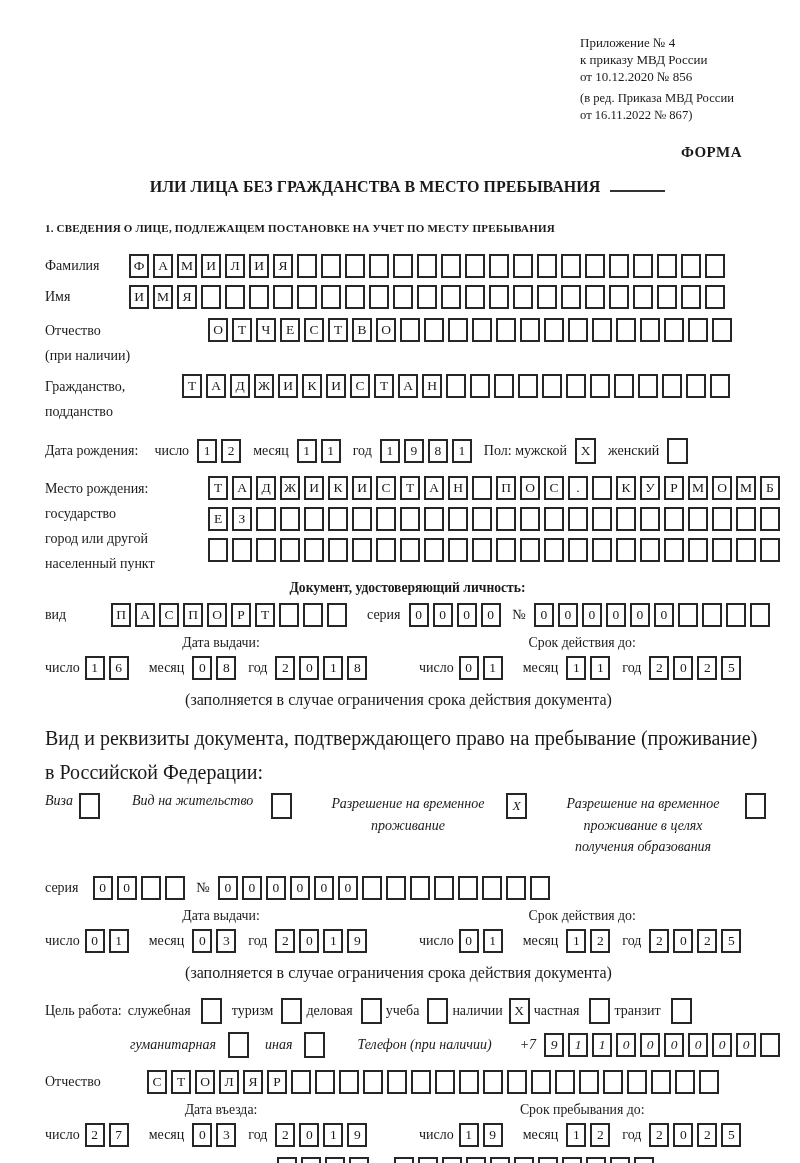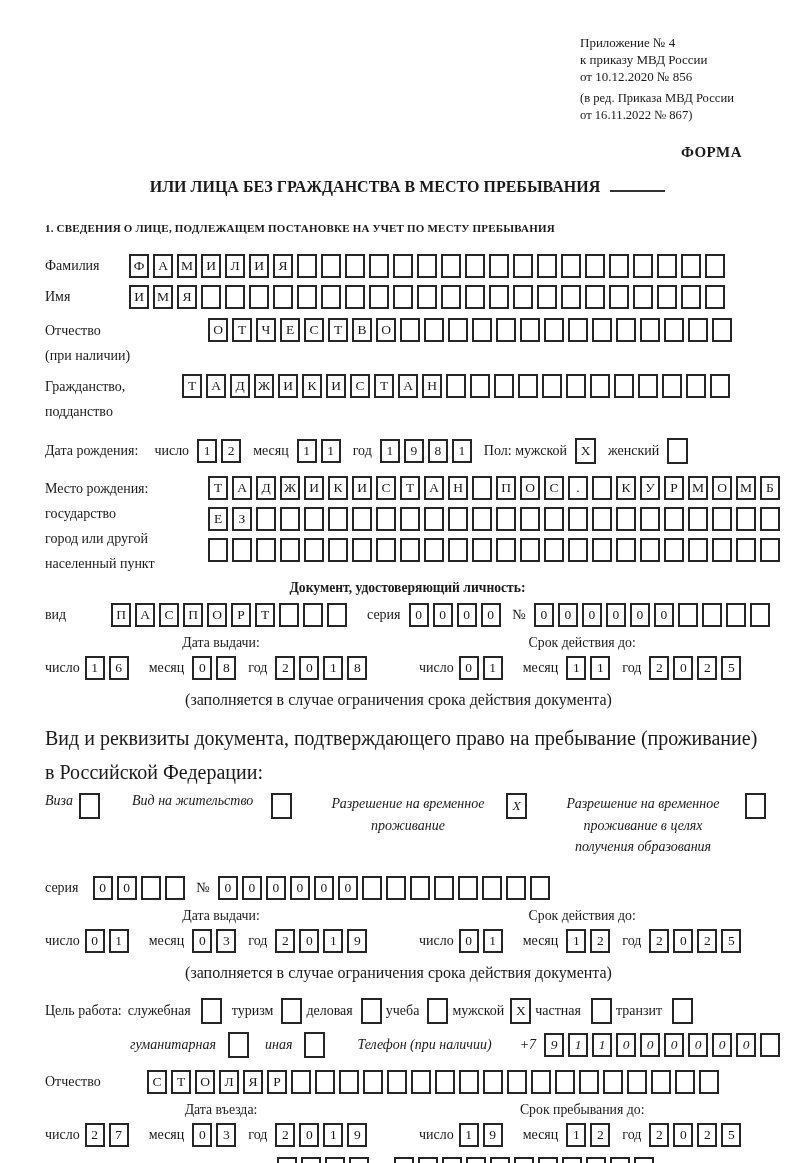--- a/index.html
+++ b/index.html
@@ -533,21 +533,21 @@
         <span class="cell"></span>
       </span>
     <span class="lbl">деловая</span>
     <span class="grid chk" style="margin-left:8px">
         <span class="cell"></span>
       </span>
     <span class="lbl">учеба</span>
     <span class="grid chk" style="margin-left:8px">
         <span class="cell"></span>
       </span>
-    <span class="lbl">мужской</span>
+    <span class="lbl">наличии</span>
     <span class="grid chk" style="margin-left:6px">
         <span class="cell">X</span>
       </span>
     <span class="lbl">частная</span>
     <span class="grid chk" style="margin-left:10px">
         <span class="cell"></span>
       </span>
     <span class="lbl">транзит</span>
     <span class="grid chk" style="margin-left:10px">
         <span class="cell"></span>

